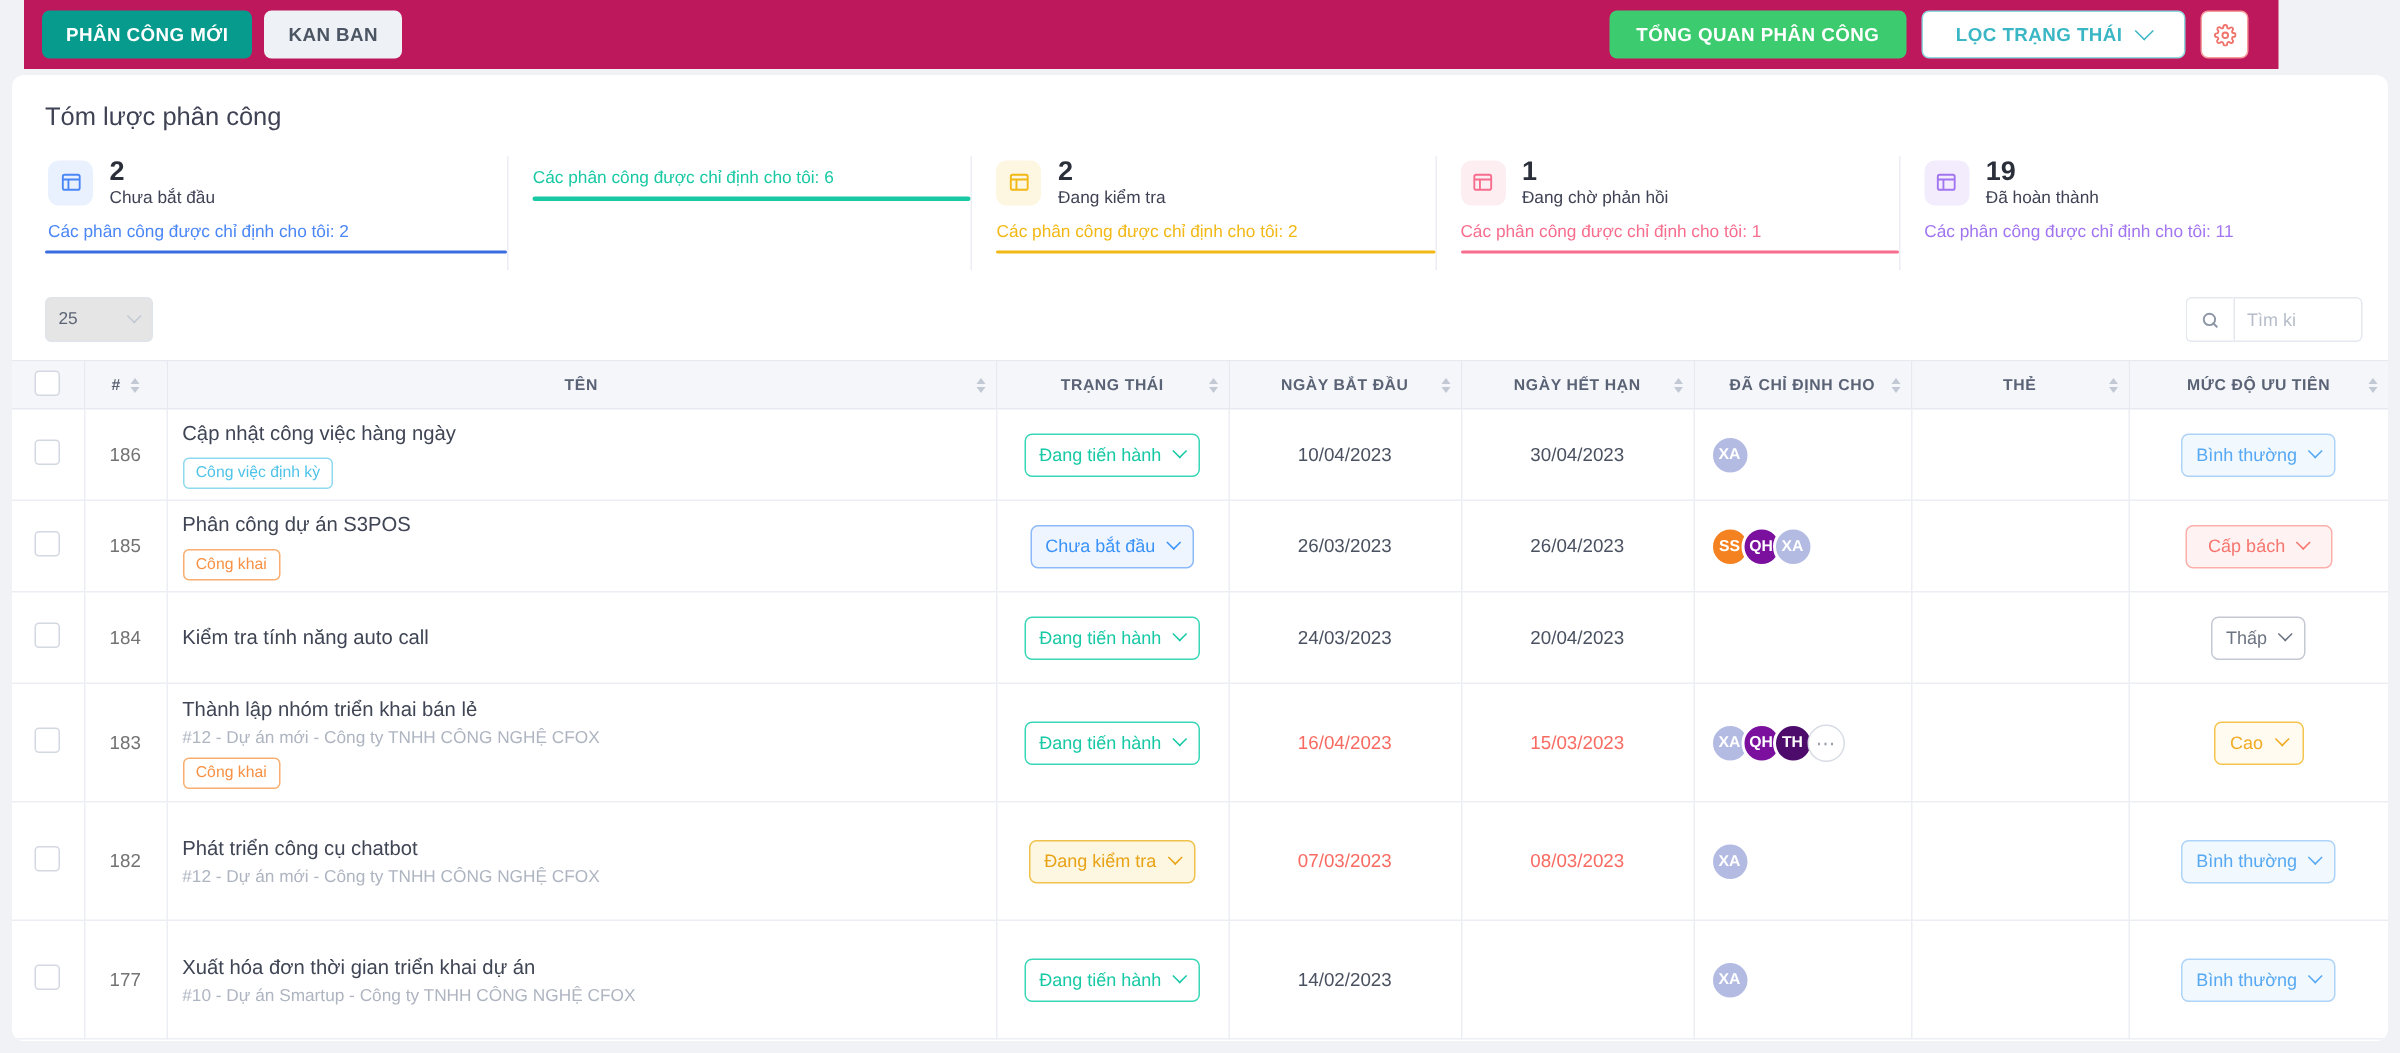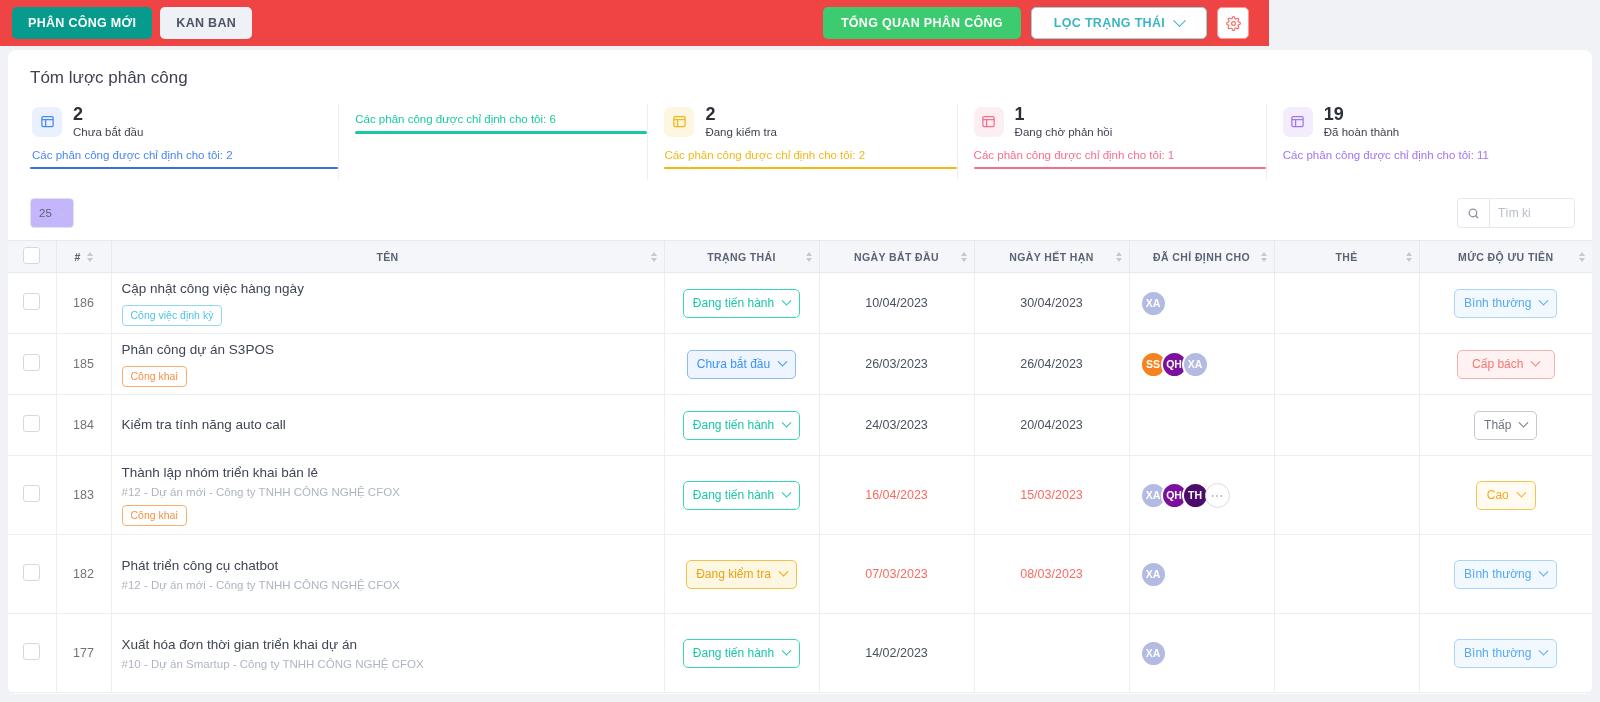--- a/index.html
+++ b/index.html
@@ -6,22 +6,22 @@
   html, body {
     width: 1600px; height: 702px;
     background: #f0f2f5;
     font-family: "Liberation Sans", sans-serif;
     overflow: hidden;
   }
   body { position: relative; }
 
   
   .topbar {
-    position: absolute; left: 0; top: 0; width: 1269px; height: 46px;
-    background: #ef4444;
+    position: absolute; left: 16px; top: 0; width: 1503px; height: 46px;
+    background: #be185d;
     display: flex; align-items: center;
     padding: 0 12px;
   }
   .btn-primary-teal {
     background: #069b8c; color: #fff;
     border: none; border-radius: 5px;
     height: 32px; padding: 0 16px;
     font-size: 12.5px; font-weight: 700; letter-spacing: .3px;
     cursor: pointer; white-space: nowrap;
   }
@@ -81,22 +81,22 @@
   .sum-num { font-size: 18px; font-weight: 700; color: #2b2f3a; line-height: 1.15; }
   .sum-lbl { font-size: 11.5px; color: #3f4254; line-height: 1.3; }
   .sum-sub { font-size: 11.5px; margin-top: 9px; padding-left: 2px; white-space: nowrap; cursor: pointer; }
   .sumcard:not(:first-child) .sum-sub { padding-left: 16px; }
   .sum-bar { height: 2.5px; border-radius: 2px; margin-top: 6px; }
   .sumcard:not(:first-child) .sum-bar { margin-left: 16px; }
 
   
   .toolrow { display: flex; align-items: center; margin: 18px 0 0 22px; width: 1545px; }
   .sel-25 {
-    height: 30px; width: 44px; border: 1px solid #dfe3ea; border-radius: 4px;
-    background: #c4b5fd; display: flex; align-items: center; justify-content: space-between;
+    height: 30px; width: 72px; border: 1px solid #dfe3ea; border-radius: 4px;
+    background: #e5e5e5; display: flex; align-items: center; justify-content: space-between;
     padding: 0 8px; font-size: 11.5px; color: #5b6474; cursor: pointer;
   }
   .btn-grp { display: flex; margin-left: 18px; }
   .bg-btn {
     height: 30px; border: 1px solid #dfe3ea; background: #fff;
     font-size: 11px; font-weight: 600; color: #6b7585; letter-spacing: .3px;
     padding: 0 14px; display: flex; align-items: center; gap: 8px; cursor: pointer;
   }
   .bg-btn + .bg-btn { border-left: none; }
   .bg-btn:first-child { border-radius: 4px 0 0 4px; }

